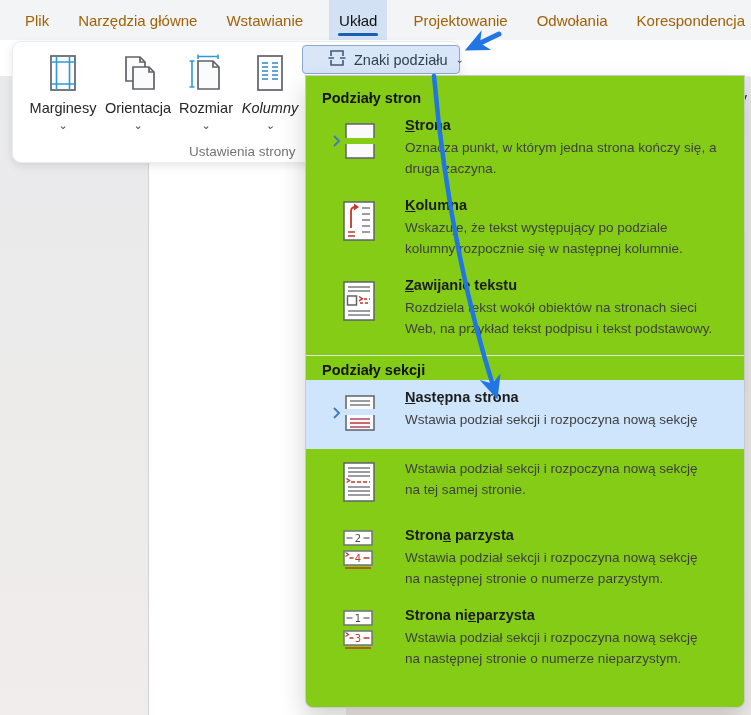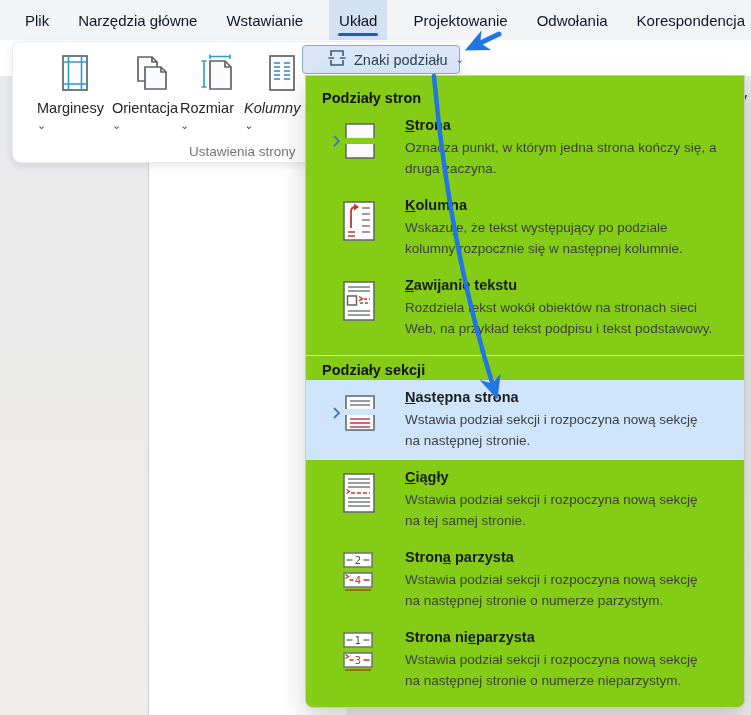--- a/index.html
+++ b/index.html
@@ -7,36 +7,36 @@
          font-family:"Liberation Sans",sans-serif;background:#eceef1;
          -webkit-font-smoothing:antialiased;}
   
   .left-bg{position:absolute;left:0;top:40px;width:751px;height:675px;
            background:linear-gradient(180deg,#e9eaed 0%,#ecebea 55%,#f0edec 100%);z-index:0;}
   .doc-page{position:absolute;left:148px;top:75px;width:197px;height:640px;
             background:#ffffff;border-left:1px solid #d2d2d2;z-index:1;}
   
   .menubar{position:absolute;left:0;top:0;width:751px;height:40px;background:#f3f4f6;
            display:flex;align-items:stretch;padding-left:22px;box-sizing:border-box;z-index:2;}
-  .tab{display:flex;align-items:center;font-size:15px;color:#0f172a;margin-right:23px;
+  .tab{display:flex;align-items:center;font-size:15px;color:#a16207;margin-right:23px;
        padding:0 3px;white-space:nowrap;position:relative;cursor:default;}
   .tab.active{background:#d2e2f4;padding:0 10px;color:#111;}
   .tab.active::after{content:"";position:absolute;left:9px;right:9px;bottom:4px;height:3px;
                      background:#1b5eb2;border-radius:2px;}
   
   .ribbon-strip{position:absolute;left:0;top:40px;width:751px;height:36px;background:#ffffff;
                 border-bottom:1px solid #ebebeb;z-index:2;}
   .vsep{position:absolute;left:487px;top:45px;width:1px;height:27px;background:#d6d6d6;}
   .grp-label{position:absolute;top:50px;font-size:14.5px;color:#262626;}
   .grp-label.indent{left:500px;}
   .grp-label.spacing{right:4px;}
   .ribbon-card{position:absolute;left:12px;top:41px;width:448px;height:122px;background:#ffffff;
                border:1px solid #ececec;border-radius:9px;
                box-shadow:0 3px 9px rgba(0,0,0,.10);z-index:3;box-sizing:border-box;}
-  .rbtn{position:absolute;top:10px;width:76px;text-align:left;cursor:default;margin-left:12px;}
+  .rbtn{position:absolute;top:10px;width:76px;text-align:center;cursor:default;}
   .rbtn .ric{height:46px;display:flex;align-items:center;justify-content:center;}
   .rbtn .rlabel{font-size:14.5px;color:#262626;margin-top:2px;}
   .rbtn .rchev{font-size:11px;color:#4a4a4a;line-height:10px;margin-top:4px;}
   .setup-label{position:absolute;left:176px;top:102px;font-size:13.5px;color:#737373;}
   
   .breaks-btn{position:absolute;left:302px;top:45px;width:158px;height:29px;z-index:4;
               background:#d8e6f7;border:1px solid #8aa9cd;border-radius:4px;
               display:flex;align-items:center;gap:7px;padding:0 24px;box-sizing:border-box;cursor:default;}
   .breaks-btn .blabel{font-size:14.5px;color:#2e4154;white-space:nowrap;}
   .breaks-btn .bchev{font-size:10px;color:#3c5570;margin-left:1px;}
@@ -208,34 +208,32 @@
     <path d="M20 11h20M20 15h20" stroke="#7a7d82" stroke-width="1.5"></path>
     <path d="M16 25 V40 H44 V25" fill="#fafafa" stroke="#5f6368" stroke-width="1.5"></path>
     <path d="M20 29h20" stroke="#b5456a" stroke-width="1.5"></path>
     <path d="M20 33h20" stroke="#c0392b" stroke-width="1.5"></path>
     <path d="M20 37h20" stroke="#b5456a" stroke-width="1.5"></path>
           </svg></span>
     <span class="dd-text">
       <div class="dd-title"><span class="pre"></span><span class="u">N</span><span class="post">astępna strona</span></div>
       <div class="dd-desc">
             <div>Wstawia podział sekcji i rozpoczyna nową sekcję</div>
-            <div>na następnej stronie.</div>
           </div>
     </span>
   </div>
       <div class="dd-item">
     <span class="dd-icon"><svg width="50" height="46" viewBox="0 0 50 46">
     <rect x="14" y="4" width="30" height="38" fill="#fff" stroke="#5f6368" stroke-width="1.5"></rect>
     <path d="M18 9h22M18 13h22M18 17h22" stroke="#7a7d82" stroke-width="1.5"></path>
     <path d="M16.5 19.5 l3 2 -3 2" fill="none" stroke="#c0392b" stroke-width="1.4"></path>
     <path d="M21 23h19" stroke="#c0392b" stroke-width="1.5" stroke-dasharray="4 2"></path>
     <path d="M18 28h22M18 32h22M18 36h22" stroke="#7a7d82" stroke-width="1.5"></path>
           </svg></span>
     <span class="dd-text">
-      <div class="dd-title"><span class="pre"></span><span class="u">C</span><span class="post">iągły</span></div>
       <div class="dd-desc">
             <div>Wstawia podział sekcji i rozpoczyna nową sekcję</div>
             <div>na tej samej stronie.</div>
           </div>
     </span>
   </div>
       <div class="dd-item">
     <span class="dd-icon"><svg width="50" height="46" viewBox="0 0 50 46">
     <rect x="14" y="3" width="28" height="14" fill="#fff" stroke="#6f7377" stroke-width="1.5"></rect>
     <path d="M16.5 10h6M33.5 10h6" stroke="#7a7d82" stroke-width="1.5"></path>

